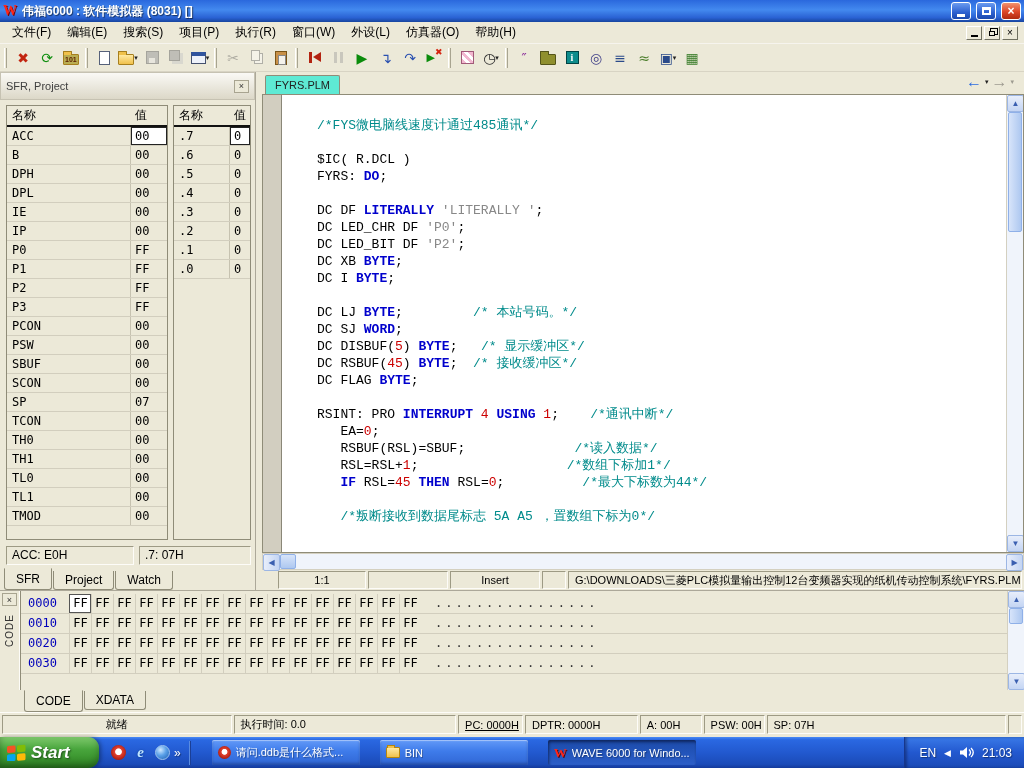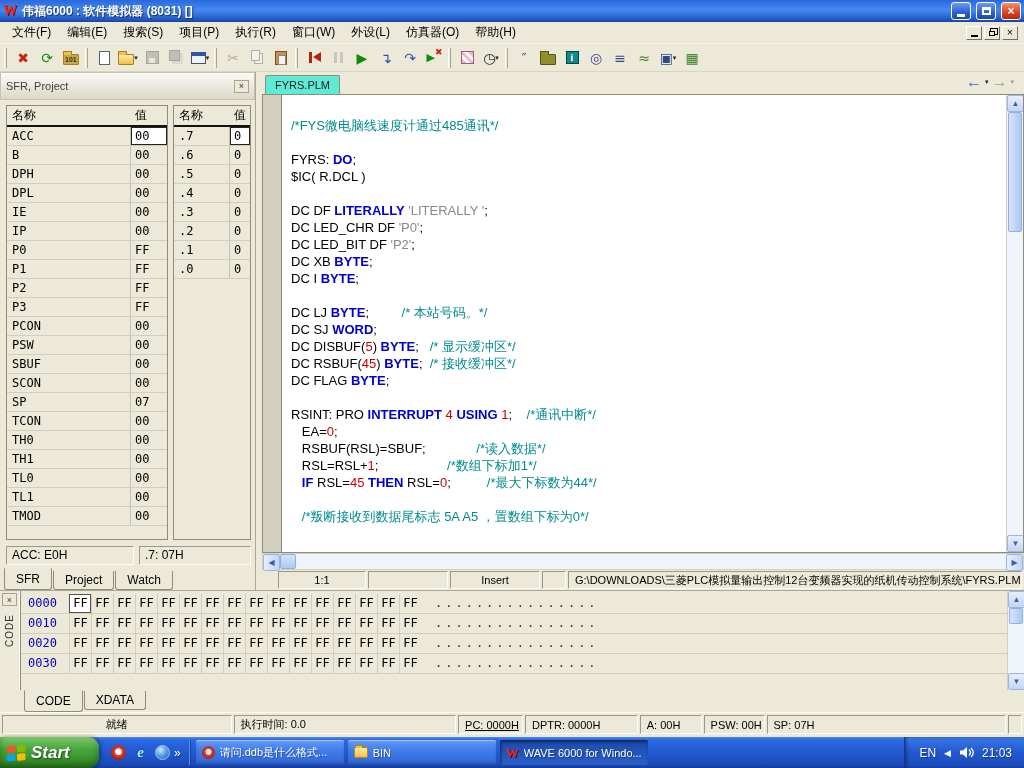--- a/index.html
+++ b/index.html
@@ -93,21 +93,21 @@
   .etabs{height:22px;display:flex;align-items:flex-end;padding-left:3px;flex:none;position:relative;}
   .etab{height:19px;padding:0 9px;background:#5eead4;border:1px solid #8f8c78;border-bottom:none;border-radius:2px 2px 0 0;font-size:11px;display:flex;align-items:center;color:#222;}
   .enav{position:absolute;right:10px;top:2px;display:flex;align-items:center;gap:3px;}
   .enav .arr{font-size:16px;font-weight:bold;line-height:1;}
   .enav .back{color:#2a6be0;}
   .enav .fwd{color:#9d9a90;}
   .enav .caret{font-size:7px;}
   .ecode{flex:1;display:flex;border:1px solid #8f8c78;background:#fff;overflow:hidden;}
   .gutter{width:19px;background:#d2cec0;border-right:1px solid #8a8778;flex:none;}
   .codepane{flex:1;padding:5px 0 0 9px;overflow:hidden;}
-  .cl{white-space:pre;font-family:Liberation Sans, sans-serif;font-size:13px;height:17px;line-height:17px;color:#000;}
+  .cl{white-space:pre;font-family:Liberation Mono, monospace;font-size:13px;height:17px;line-height:17px;color:#000;margin-left:26px;}
   .kw{color:var(--kw);font-weight:bold;}
   .num{color:var(--num);}
   .str{color:var(--str);}
   .cmt{color:var(--cmt);}
 
   
   .sb-v{width:17px;flex:none;background:#f0f4fb;border-left:1px solid #d4d0c0;display:flex;flex-direction:column;align-items:stretch;}
   .sb-h{height:17px;flex:none;background:#f0f4fb;border:1px solid #d4d0c0;display:flex;align-items:stretch;}
   .sb-btn{flex:none;width:17px;height:17px;background:linear-gradient(180deg,#e8eefb,#c4d5f3);border:1px solid #9cb6e4;border-radius:2px;color:#3a5fb0;font-size:8px;display:flex;align-items:center;justify-content:center;padding:0;}
   .sb-h .sb-btn{background:linear-gradient(90deg,#e8eefb,#c4d5f3);}
@@ -141,21 +141,21 @@
   
   .taskbar{height:31px;flex:none;background:linear-gradient(180deg,#4a8af5 0%,#2a68e2 9%,#2259cf 50%,#1b4bb8 88%,#143a9b 100%);display:flex;align-items:center;position:relative;}
   .start-btn{height:31px;width:99px;flex:none;border:none;border-radius:0 11px 11px 0;background:linear-gradient(180deg,#7ec96c 0%,#48a53c 40%,#348c28 85%,#2a7a20 100%);display:flex;align-items:center;gap:5px;padding:0 0 0 7px;color:#fff;font-style:italic;font-weight:bold;font-size:17px;font-family:"Liberation Sans",sans-serif;text-shadow:1px 1px 2px rgba(0,0,0,.5);box-shadow:inset 0 -4px 7px rgba(0,0,0,.28),2px 0 4px rgba(0,0,0,.35);}
   .qlaunch{display:flex;align-items:center;gap:7px;margin-left:12px;}
   .ql-ic{width:15px;height:15px;display:flex;align-items:center;justify-content:center;}
   .ql-opera{border-radius:50%;background:radial-gradient(circle at 50% 45%,#fff 26%,#e04030 34%,#a51608 80%);}
   .ql-ie{color:#bfe4ff;font-weight:bold;font-style:italic;font-size:15px;font-family:"Liberation Serif",serif;text-shadow:0 0 2px #063d8c;}
   .ql-globe{border-radius:50%;background:radial-gradient(circle at 35% 30%,#cfe8ff 0%,#5aa0e8 45%,#1c5db0 100%);border:1px solid #9ec4ee;}
   .chev{color:#fff;font-size:12px;margin-left:4px;text-shadow:1px 1px 1px rgba(0,0,0,.4);}
   .tk-sep{width:1px;height:24px;background:#5a8ce0;margin:0 6px 0 8px;box-shadow:1px 0 0 #1b3f96;}
-  .tasks{display:flex;gap:4px;align-items:center;}
+  .tasks{display:flex;gap:20px;align-items:center;margin-left:16px;}
   .task{width:148px;height:25px;flex:none;border:none;border-radius:2px;background:linear-gradient(180deg,#639af8 0%,#3e7bea 45%,#3066d4 100%);box-shadow:inset 0 1px 1px rgba(255,255,255,.45),inset 0 -2px 3px rgba(0,0,30,.25);display:flex;align-items:center;gap:5px;padding:0 6px;color:#fff;font-size:11px;white-space:nowrap;overflow:hidden;}
   .task.active{background:linear-gradient(180deg,#1c4aa8 0%,#2456bd 60%,#2c5ec8 100%);box-shadow:inset 1px 2px 3px rgba(0,0,20,.5);}
   .task-label{overflow:hidden;text-overflow:ellipsis;text-shadow:1px 1px 1px rgba(0,0,0,.35);}
   .ti{flex:none;display:inline-flex;align-items:center;justify-content:center;}
   .ti-opera{width:13px;height:13px;border-radius:50%;background:radial-gradient(circle at 50% 45%,#fff 26%,#e04030 34%,#a51608 80%);}
   .ti-folder{width:14px;height:11px;background:linear-gradient(#ffe9a2,#f0c14b);border:1px solid #b8860b;border-radius:1px;position:relative;}
   .ti-folder::before{content:"";position:absolute;top:-3px;left:0;width:6px;height:2px;background:#f0c14b;border:1px solid #b8860b;border-bottom:none;}
   .ti-wave{color:#ff2619;font-weight:bold;font-size:13px;font-family:"Liberation Serif",serif;text-shadow:1px 1px 0 #5a0000;}
   .tray{margin-left:auto;height:31px;display:flex;align-items:center;gap:8px;padding:0 12px 0 14px;border-left:1px solid #16368c;box-shadow:inset 2px 0 3px rgba(0,0,30,.35);color:#fff;font-size:12px;background:linear-gradient(180deg,#3a7ae8 0%,#2258cf 50%,#1b4ab6 100%);}
   .tray .lang{font-size:12px;text-shadow:1px 1px 1px rgba(0,0,0,.4);}
@@ -469,22 +469,22 @@
           <span class="arr fwd">→</span>
           <span class="caret" style="color:#9d9a90;">▾</span>
         </span>
       </div>
       <div class="ecode">
         <div class="gutter"></div>
         <div class="codepane" id="codepane">
             <div class="cl">&nbsp;</div>
             <div class="cl"><span class="cmt">/*FYS微电脑线速度计通过485通讯*/</span></div>
             <div class="cl">&nbsp;</div>
+            <div class="cl"><span>$IC( R.DCL )</span></div>
             <div class="cl"><span>FYRS: </span><span class="kw">DO</span><span>;</span></div>
-            <div class="cl"><span>$IC( R.DCL )</span></div>
             <div class="cl">&nbsp;</div>
             <div class="cl"><span>DC DF </span><span class="kw">LITERALLY</span><span> </span><span class="str">'LITERALLY '</span><span>;</span></div>
             <div class="cl"><span>DC LED_CHR DF </span><span class="str">'P0'</span><span>;</span></div>
             <div class="cl"><span>DC LED_BIT DF </span><span class="str">'P2'</span><span>;</span></div>
             <div class="cl"><span>DC XB </span><span class="kw">BYTE</span><span>;</span></div>
             <div class="cl"><span>DC I </span><span class="kw">BYTE</span><span>;</span></div>
             <div class="cl">&nbsp;</div>
             <div class="cl"><span>DC LJ </span><span class="kw">BYTE</span><span>;         </span><span class="cmt">/* 本站号码。*/</span></div>
             <div class="cl"><span>DC SJ </span><span class="kw">WORD</span><span>;</span></div>
             <div class="cl"><span>DC DISBUF(</span><span class="num">5</span><span>) </span><span class="kw">BYTE</span><span>;   </span><span class="cmt">/* 显示缓冲区*/</span></div>

